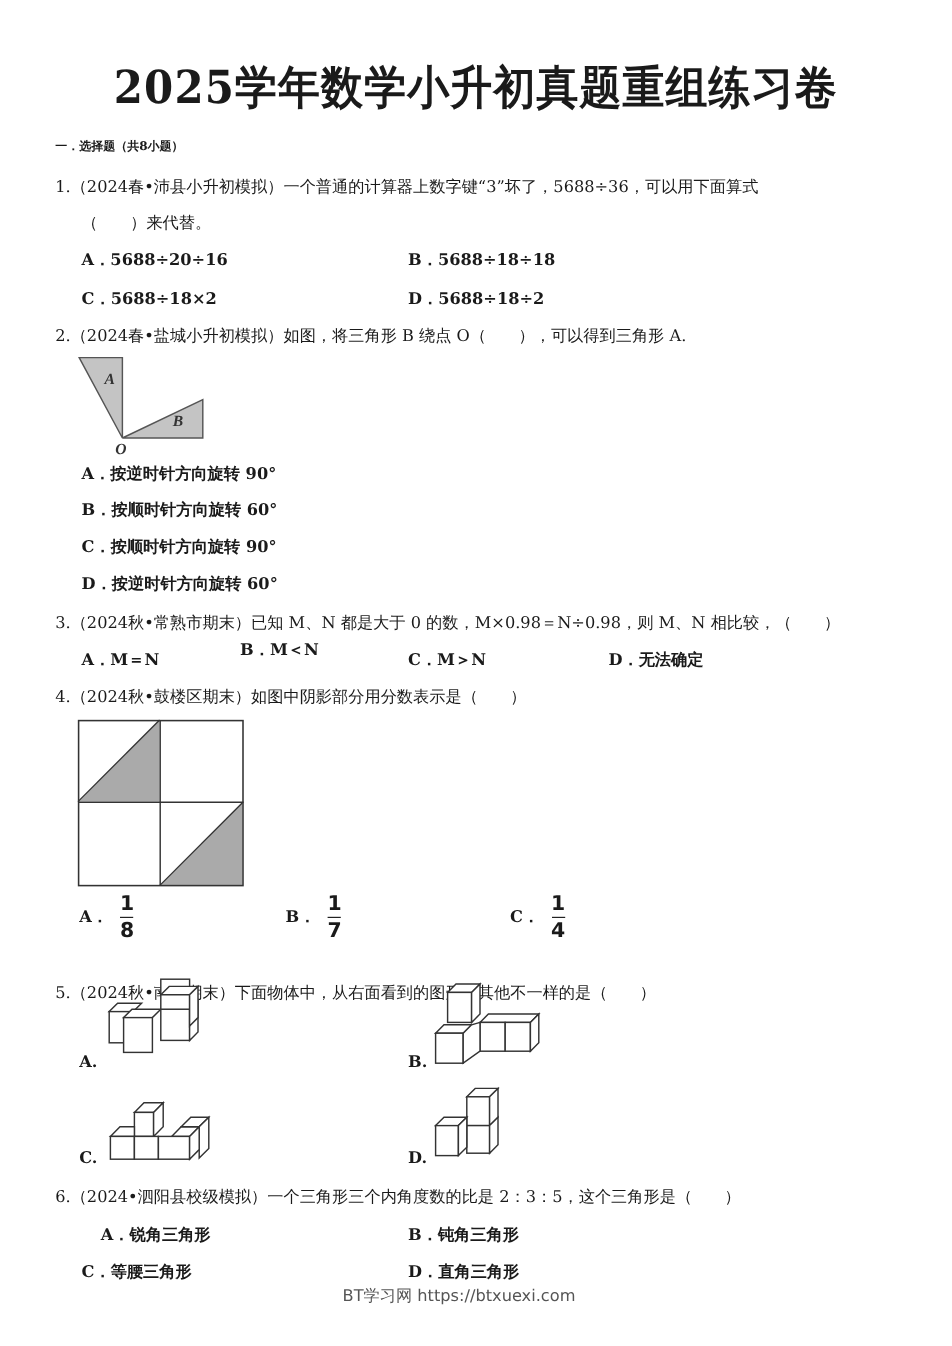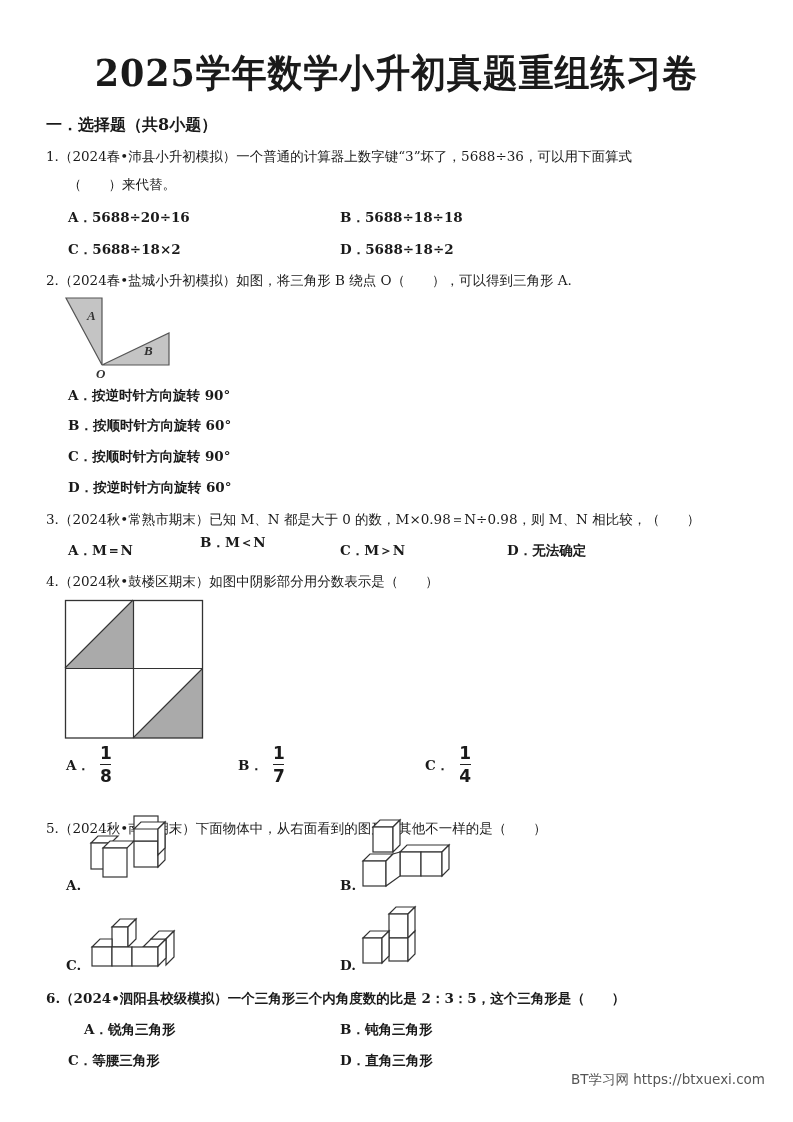--- a/index.html
+++ b/index.html
@@ -1,40 +1,40 @@
 <!DOCTYPE html>
 <html><head>
   <meta charset="utf-8">
   <style>
     html, body { margin:0; padding:0; background:#ffffff; }
     body { width:793px; height:1122px; position:relative; overflow:hidden;
            font-family:"DejaVu Serif","Liberation Serif",serif; color:#1a1a1a; }
     .abs { position:absolute; white-space:nowrap; }
     .title { left:0; width:793px; top:48px; text-align:center; font-size:38px; font-weight:bold;
              letter-spacing:1px; transform:scaleX(0.92); transform-origin:center; line-height:50px; }
-    .section { left:46px; top:115px; font-size:16px; font-weight:bold;text-align:center; }
+    .section { left:46px; top:115px; font-size:10px; font-weight:bold;text-align:center; }
     .q { font-size:13.5px; line-height:20px; }
     .opt { font-size:13.5px; line-height:20px;font-weight:bold; }
     .frac { display:inline-flex; flex-direction:column; align-items:center; vertical-align:middle;
             font-family:"DejaVu Sans","Liberation Sans",sans-serif; font-size:17px; line-height:18px; margin-left:10px; }
     .frac .bar { width:11px; border-top:1.5px solid #222; margin:2px 0; }
-    .footer { left:0; width:765px; top:1071px; text-align:right; font-family:"DejaVu Sans","Liberation Sans",sans-serif;
+    .footer { left:0; width:765px; top:1071px; text-align:center; font-family:"DejaVu Sans","Liberation Sans",sans-serif;
               font-size:13.5px; color:#555; }
     svg { position:absolute; overflow:visible; }
   </style>
 </head>
 <body>
 
 <div class="abs title">2025学年数学小升初真题重组练习卷</div>
 <div class="abs section">一．选择题（共8小题）</div>
 
 <div class="abs q" style="left:46px;top:146px;">
   <span>1.</span><span>（2024春•沛县小升初模拟）一个普通的计算器上数字键“3”坏了，5688÷36，可以用下面算式</span>
 </div>
-<div class="abs q" style="left:68px;top:176px;font-family:Liberation Mono, monospace;">（　　）来代替。</div>
+<div class="abs q" style="left:68px;top:176px;">（　　）来代替。</div>
 <div class="abs opt" style="left:68px;top:207px;">A．5688÷20÷16</div>
 <div class="abs opt" style="left:340px;top:207px;">B．5688÷18÷18</div>
 <div class="abs opt" style="left:68px;top:239px;">C．5688÷18×2</div>
 <div class="abs opt" style="left:340px;top:239px;">D．5688÷18÷2</div>
 
 <div class="abs q" style="left:46px;top:270px;">
   <span>2.</span><span>（2024春•盐城小升初模拟）如图，将三角形 B 绕点 O（　　），可以得到三角形 A.</span>
 </div>
 <svg style="left:64px;top:296px;" width="110" height="80">
   <polygon points="2,2 38,2 38,69" fill="#c4c4c4" stroke="#555" stroke-width="1.2"></polygon>
@@ -144,21 +144,21 @@
   <polygon points="27,8 34,1 53,1 46,8"></polygon>
   <rect x="27" y="8" width="19" height="24"></rect>
   <polygon points="46,8 53,1 53,25 46,32"></polygon>
   <rect x="27" y="32" width="19" height="23"></rect>
   <polygon points="46,32 53,25 53,48 46,55"></polygon>
   <polygon points="1,32 8,25 27,25 20,32"></polygon>
   <rect x="1" y="32" width="19" height="25"></rect>
   <polygon points="20,32 27,25 27,50 20,57"></polygon>
 </svg>
 
-<div class="abs q" style="left:46px;top:988px;font-weight:bold;">
+<div class="abs q" style="left:46px;top:988px;">
   <span>6.</span><span>（2024•泗阳县校级模拟）一个三角形三个内角度数的比是 2：3：5，这个三角形是（　　）</span>
 </div>
 <div class="abs opt" style="left:68px;top:1019px;margin-left:16px;">A．锐角三角形</div>
 <div class="abs opt" style="left:340px;top:1019px;">B．钝角三角形</div>
 <div class="abs opt" style="left:68px;top:1050px;">C．等腰三角形</div>
 <div class="abs opt" style="left:340px;top:1050px;">D．直角三角形</div>
 
 <div class="abs footer">BT学习网 https://btxuexi.com</div>
 
 </body></html>

